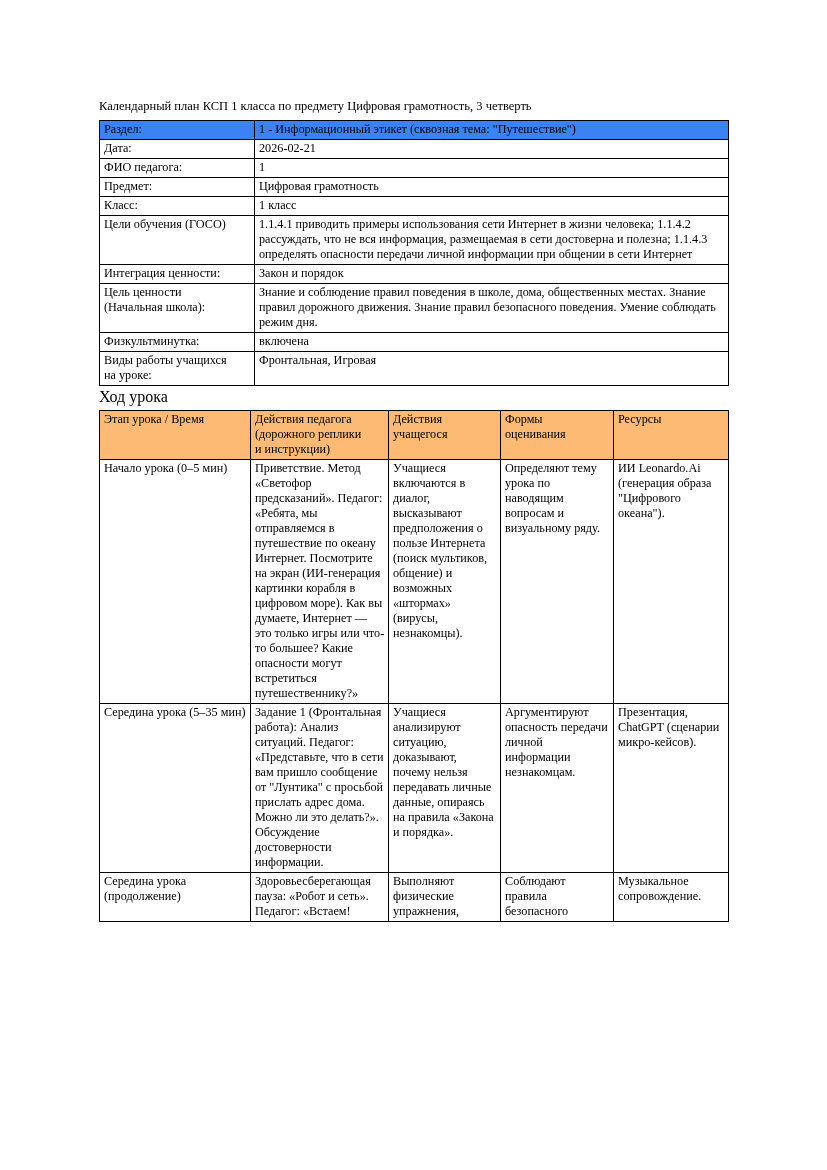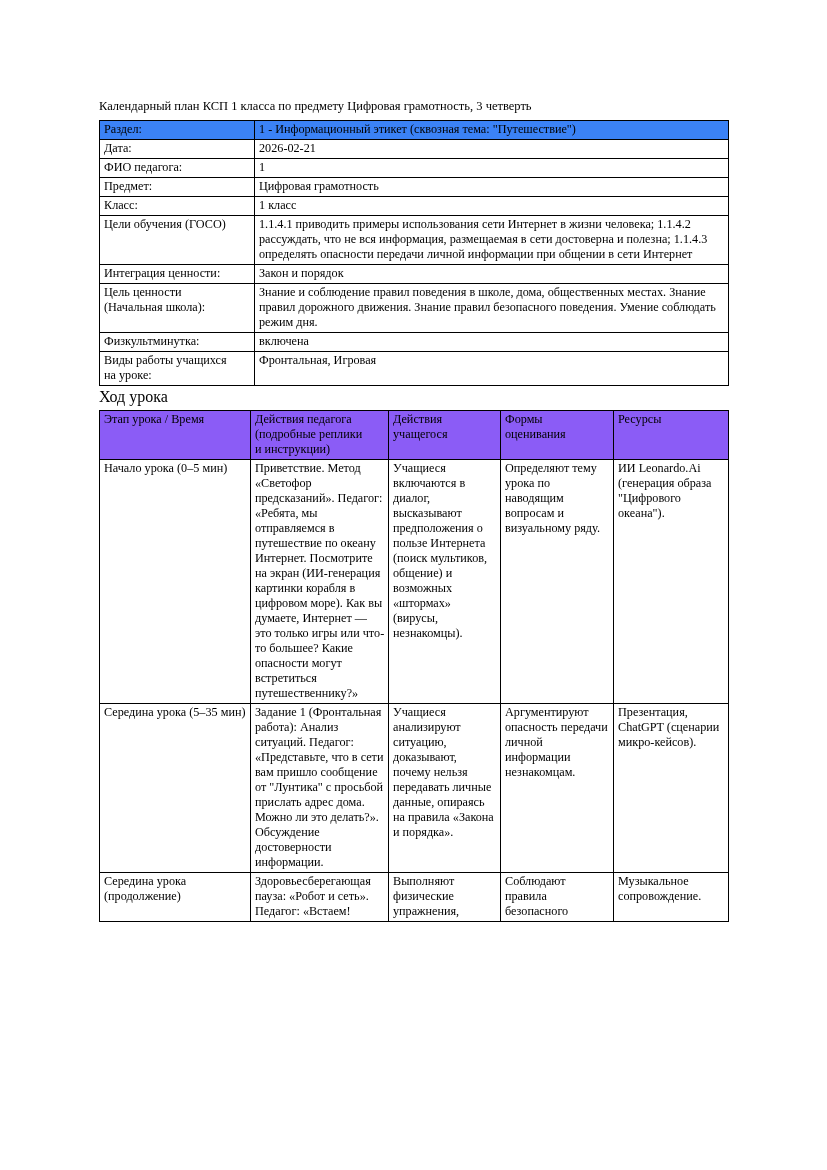--- a/index.html
+++ b/index.html
@@ -64,21 +64,21 @@
   table.info-table col.c-label { width: 155px; }
   table.info-table col.c-value { width: 474px; }
   table.info-table tr.shaded td { background: #3b82f6; }
 
   
   table.flow-table col.c1 { width: 151px; }
   table.flow-table col.c2 { width: 138px; }
   table.flow-table col.c3 { width: 112px; }
   table.flow-table col.c4 { width: 113px; }
   table.flow-table col.c5 { width: 115px; }
-  table.flow-table thead td { background: #8b5cf6; }
+  table.flow-table thead td { background: #fdba74; }
 
   .cell-pre {
     white-space: pre-line;
     margin: 0;
     font: inherit;
   }
 </style>
 </head>
 <body>
 
@@ -145,21 +145,21 @@
         <col class="c1">
         <col class="c2">
         <col class="c3">
         <col class="c4">
         <col class="c5">
       </colgroup>
       <thead>
           <tr>
             <td class="cell-pre">Этап урока / Время</td>
             <td class="cell-pre">Действия педагога
-(подробные реплики
+(дорожного реплики
 и инструкции)</td>
             <td class="cell-pre">Действия
 учащегося</td>
             <td class="cell-pre">Формы
 оценивания</td>
             <td class="cell-pre">Ресурсы</td>
           </tr>
         </thead>
       <tbody>
           <tr>

